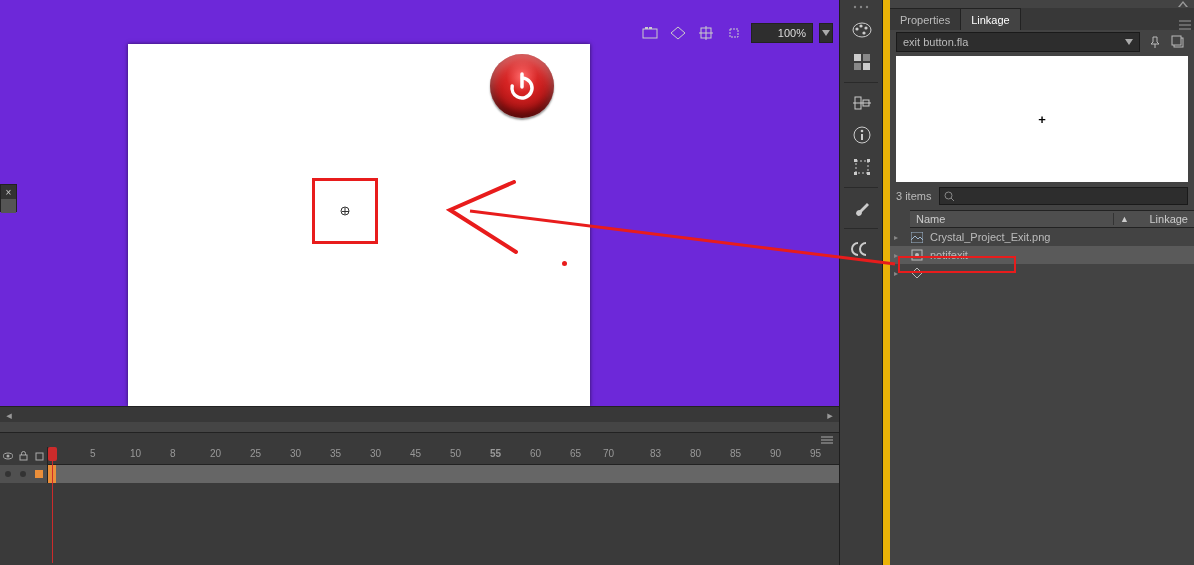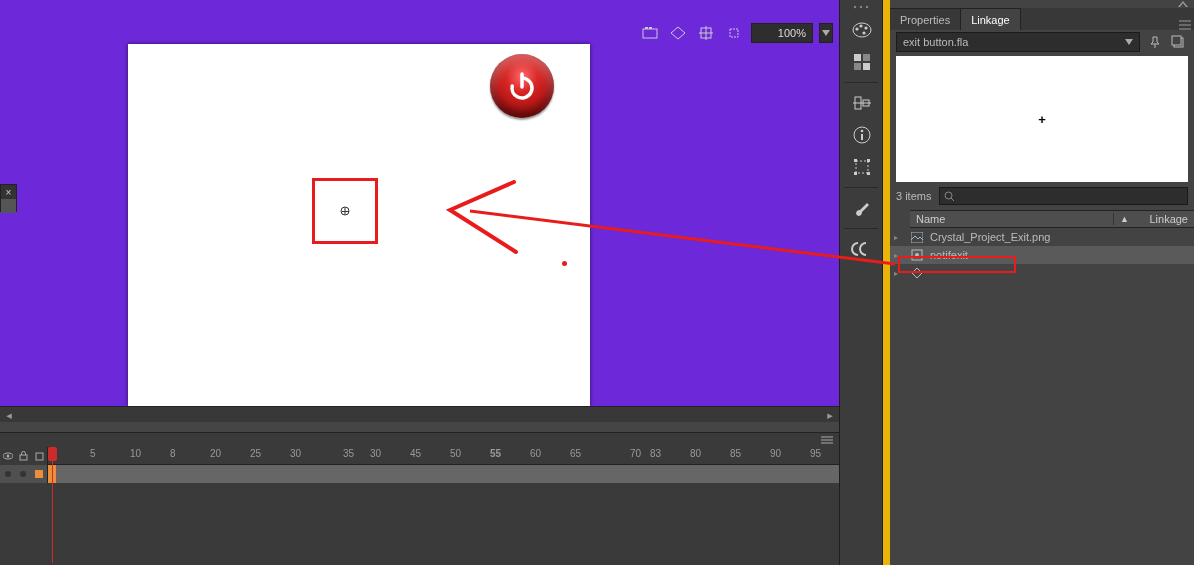--- a/index.html
+++ b/index.html
@@ -398,28 +398,28 @@
           </svg>
       </div>
       <div class="ruler" id="tl-ruler">
           <span class="num" style="left: 2px;">1</span>
           <span class="num" style="left: 42px;">5</span>
           <span class="num" style="left: 82px;">10</span>
           <span class="num" style="left: 122px;">8</span>
           <span class="num" style="left: 162px;">20</span>
           <span class="num" style="left: 202px;">25</span>
           <span class="num" style="left: 242px;">30</span>
-          <span class="num" style="left: 295px;">35</span>
+          <span class="num" style="left: 282px;">35</span>
           <span class="num" style="left: 322px;">30</span>
           <span class="num" style="left: 362px;">45</span>
           <span class="num" style="left: 402px;">50</span>
           <span class="num" style="left: 442px; font-weight: bold;">55</span>
           <span class="num" style="left: 482px;">60</span>
           <span class="num" style="left: 522px;">65</span>
-          <span class="num" style="left: 582px;">70</span>
+          <span class="num" style="left: 555px;">70</span>
           <span class="num" style="left: 602px;">83</span>
           <span class="num" style="left: 642px;">80</span>
           <span class="num" style="left: 682px;">85</span>
           <span class="num" style="left: 722px;">90</span>
           <span class="num" style="left: 762px;">95</span>
         </div>
     </div>
     <div class="tl-layer">
       <div class="layer-cell">
         <span style="width:6px;height:6px;background:#333;border-radius:50%;"></span>

